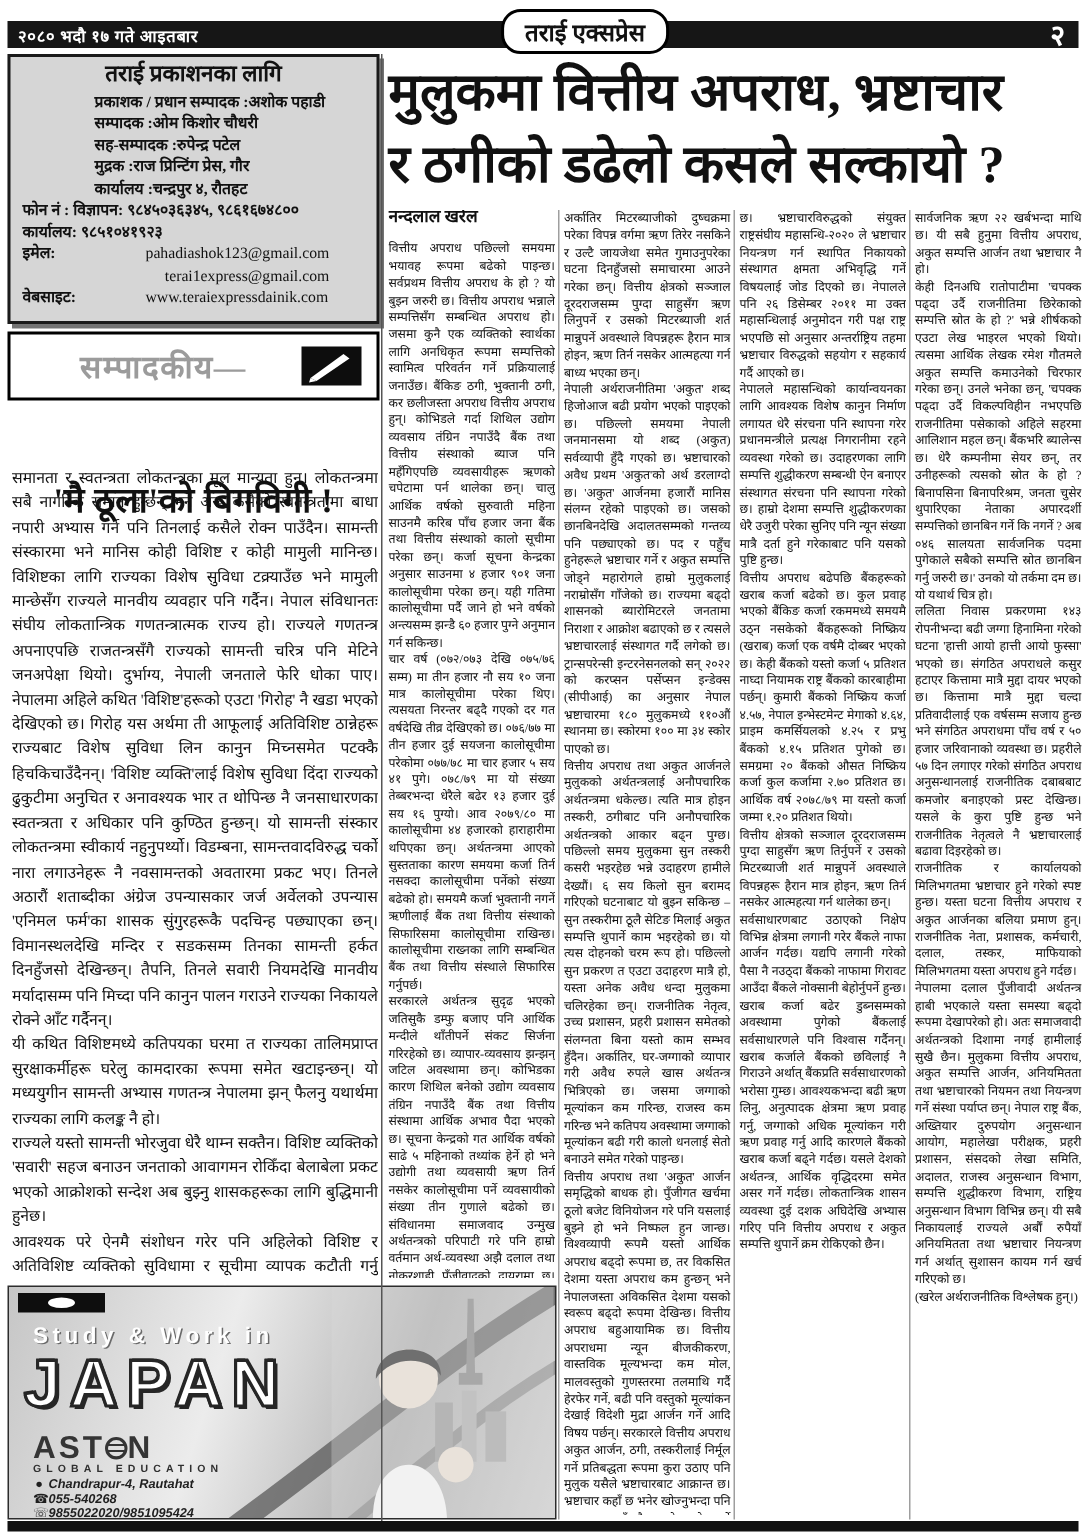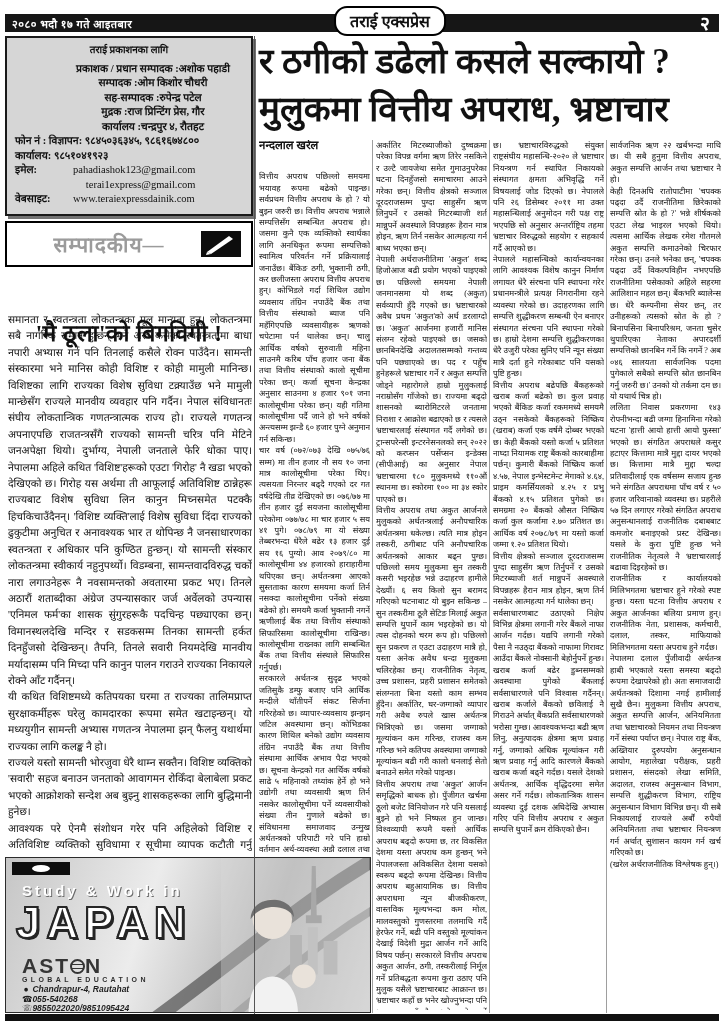--- a/index.html
+++ b/index.html
@@ -18,25 +18,25 @@
     background:#fff; border:2px solid #000; border-radius:13px;
     padding:2px 14px; font-size:16px; font-weight:bold; white-space:nowrap;
   }
   
   .pubbox{
     position:absolute; left:5px; top:36px; width:248px; height:180px;
     background:#d6d6d6; border:2px solid #1a1a1a;
     box-shadow:3px 3px 0 rgba(0,0,0,.55);
     padding:5px 8px 4px 8px; font-size:10.5px; font-weight:bold; line-height:14.5px;
   }
-  .pubbox h2{ text-align:center; font-size:10px; margin-bottom:4px; }
-  .pubrow{ display:flex; justify-content:center;padding-left:48px; }
+  .pubbox h2{ text-align:center; font-size:15px; margin-bottom:4px; }
+  .pubrow{ display:flex; justify-content:flex-start;padding-left:48px; }
   .publine{ }
   .pub-latin{ font-family:"Liberation Serif",serif; font-weight:normal;text-align:right; }
-  .emailrow{ display:flex; }
+  .emailrow{ display:flex;gap:24px; }
   .emailrow .lbl{ width:58px; }
   .emailvals div{ }
   
   .edbox{
     position:absolute; left:5px; top:221px; width:248px; height:46px;
     background:#fff; border:2px solid #000; display:flex; align-items:center; padding:0 10px;
   }
   .edbox .edlabel{ flex:1; text-align:center; font-size:21px; font-weight:bold; color:#9b9b9b; letter-spacing:1px; }
   .pen-chip{ width:40px; height:26px; background:#0d0d0d; position:relative; flex:0 0 auto; }
   .ed-title{ position:absolute; left:5px; top:276px; width:248px; text-align:center;
@@ -67,21 +67,21 @@
                font-weight:bold; line-height:9.5px; }
   .ad-contact .ic{ display:inline-block; width:8px; text-align:center; font-style:normal; }
   .ad-photo{ position:absolute; right:0; top:0; height:100%; }
   .ad-swoosh{ position:absolute; left:0; top:0; width:100%; height:100%; pointer-events:none; }
   
   .headline{ position:absolute; left:259px; top:38px; width:460px; font-size:35px; line-height:48px;
              font-weight:bold; letter-spacing:0; white-space:nowrap; }
   .col{ position:absolute; top:140px; width:111px; overflow:hidden;
         font-size:8.2px; line-height:11.4px; text-align:justify; }
   .col p{ margin:0; }
-  .byline{ font-size:11.5px; font-weight:bold; margin-bottom:20px; }
+  .byline{ font-size:11.5px; font-weight:bold; margin-bottom:9px; }
   .closing{ font-size:8.2px; }
   .vrule{ position:absolute; width:1px; background:#9e9e9e; }
   .sep-main{ position:absolute; left:254px; top:36px; width:1px; height:978px; background:#555; }
   .bottom-bar{ position:absolute; left:5px; top:1014px; width:714px; height:7px; background:#111; }
 </style>
 </head>
 <body>
 
 <div class="page">
 
@@ -174,22 +174,22 @@
     <div class="ad-brand-sub">GLOBAL EDUCATION</div>
     <div class="ad-contact">
       <div><span class="ic">●</span> <span>Chandrapur-4, Rautahat</span></div>
       <div><span class="ic">☎</span> <span>055-540268</span></div>
       <div><span class="ic">☏</span> <span>9855022020/9851095424</span></div>
     </div>
   </div>
 
   <div class="sep-main"></div>
   <div class="headline">
+    <div>मुलुकमा वित्तीय अपराध, भ्रष्टाचार</div>
     <div>र ठगीको डढेलो कसले सल्कायो ?</div>
-    <div>मुलुकमा वित्तीय अपराध, भ्रष्टाचार</div>
   </div>
 
   <div class="col" style="left:259px; height:712px;">
     <div class="byline">नन्दलाल खरेल</div>
     <p>वित्तीय अपराध पछिल्लो समयमा भयावह रूपमा बढेको पाइन्छ। सर्वप्रथम वित्तीय अपराध के हो ? यो बुझ्न जरुरी छ। वित्तीय अपराध भन्नाले सम्पत्तिसँग सम्बन्धित अपराध हो। जसमा कुनै एक व्यक्तिको स्वार्थका लागि अनधिकृत रूपमा सम्पत्तिको स्वामित्व परिवर्तन गर्ने प्रक्रियालाई जनाउँछ। बैंकिङ ठगी, भुक्तानी ठगी, कर छलीजस्ता अपराध वित्तीय अपराध हुन्। कोभिडले गर्दा शिथिल उद्योग व्यवसाय तंग्रिन नपाउँदै बैंक तथा वित्तीय संस्थाको ब्याज पनि महँगिएपछि व्यवसायीहरू ऋणको चपेटामा पर्न थालेका छन्। चालु आर्थिक वर्षको सुरुवाती महिना साउनमै करिब पाँच हजार जना बैंक तथा वित्तीय संस्थाको कालो सूचीमा परेका छन्। कर्जा सूचना केन्द्रका अनुसार साउनमा ४ हजार ९०१ जना कालोसूचीमा परेका छन्। यही गतिमा कालोसूचीमा पर्दै जाने हो भने वर्षको अन्त्यसम्म झन्डै ६० हजार पुग्ने अनुमान गर्न सकिन्छ।</p>
     <p>चार वर्ष (०७२/०७३ देखि ०७५/७६ सम्म) मा तीन हजार नौ सय १० जना मात्र कालोसूचीमा परेका थिए। त्यसयता निरन्तर बढ्दै गएको दर गत वर्षदेखि तीव्र देखिएको छ। ०७६/७७ मा तीन हजार दुई सयजना कालोसूचीमा परेकोमा ०७७/७८ मा चार हजार ५ सय ४१ पुगे। ०७८/७९ मा यो संख्या तेब्बरभन्दा धेरैले बढेर १३ हजार दुई सय १६ पुग्यो। आव २०७९/८० मा कालोसूचीमा ४४ हजारको हाराहारीमा थपिएका छन्। अर्थतन्त्रमा आएको सुस्तताका कारण समयमा कर्जा तिर्न नसक्दा कालोसूचीमा पर्नेको संख्या बढेको हो। समयमै कर्जा भुक्तानी नगर्ने ऋणीलाई बैंक तथा वित्तीय संस्थाको सिफारिसमा कालोसूचीमा राखिन्छ। कालोसूचीमा राख्नका लागि सम्बन्धित बैंक तथा वित्तीय संस्थाले सिफारिस गर्नुपर्छ।</p>
     <p>सरकारले अर्थतन्त्र सुदृढ भएको जतिसुकै डम्फु बजाए पनि आर्थिक मन्दीले थाँतीपर्ने संकट सिर्जना गरिरहेको छ। व्यापार-व्यवसाय झन्झन् जटिल अवस्थामा छन्। कोभिडका कारण शिथिल बनेको उद्योग व्यवसाय तंग्रिन नपाउँदै बैंक तथा वित्तीय संस्थामा आर्थिक अभाव पैदा भएको छ। सूचना केन्द्रको गत आर्थिक वर्षको साढे ५ महिनाको तथ्यांक हेर्ने हो भने उद्योगी तथा व्यवसायी ऋण तिर्न नसकेर कालोसूचीमा पर्ने व्यवसायीको संख्या तीन गुणाले बढेको छ। संविधानमा समाजवाद उन्मुख अर्थतन्त्रको परिपाटी गरे पनि हाम्रो वर्तमान अर्थ-व्यवस्था अझै दलाल तथा नोकरशाही पुँजीवादको दायरामा छ। सहकारी क्षेत्रका केही सञ्चालक र व्यवस्थापकले निक्षेपकर्ताको निक्षेप फिर्ता दिन नसक्दा र बेखबर भई विकृति मौलाउँदै गएको छ। गरिबका लागि भनिएको लघुवित्तको प्रभावकारितामा ह्रास आउन थालेपछि ऋण प्रदान र असुली समेत ठूलो चुनौतीका रूपमा देखिएका छन्।</p>
   </div>
   <div class="vrule" style="left:372px; top:140px; height:873px;"></div>
 

